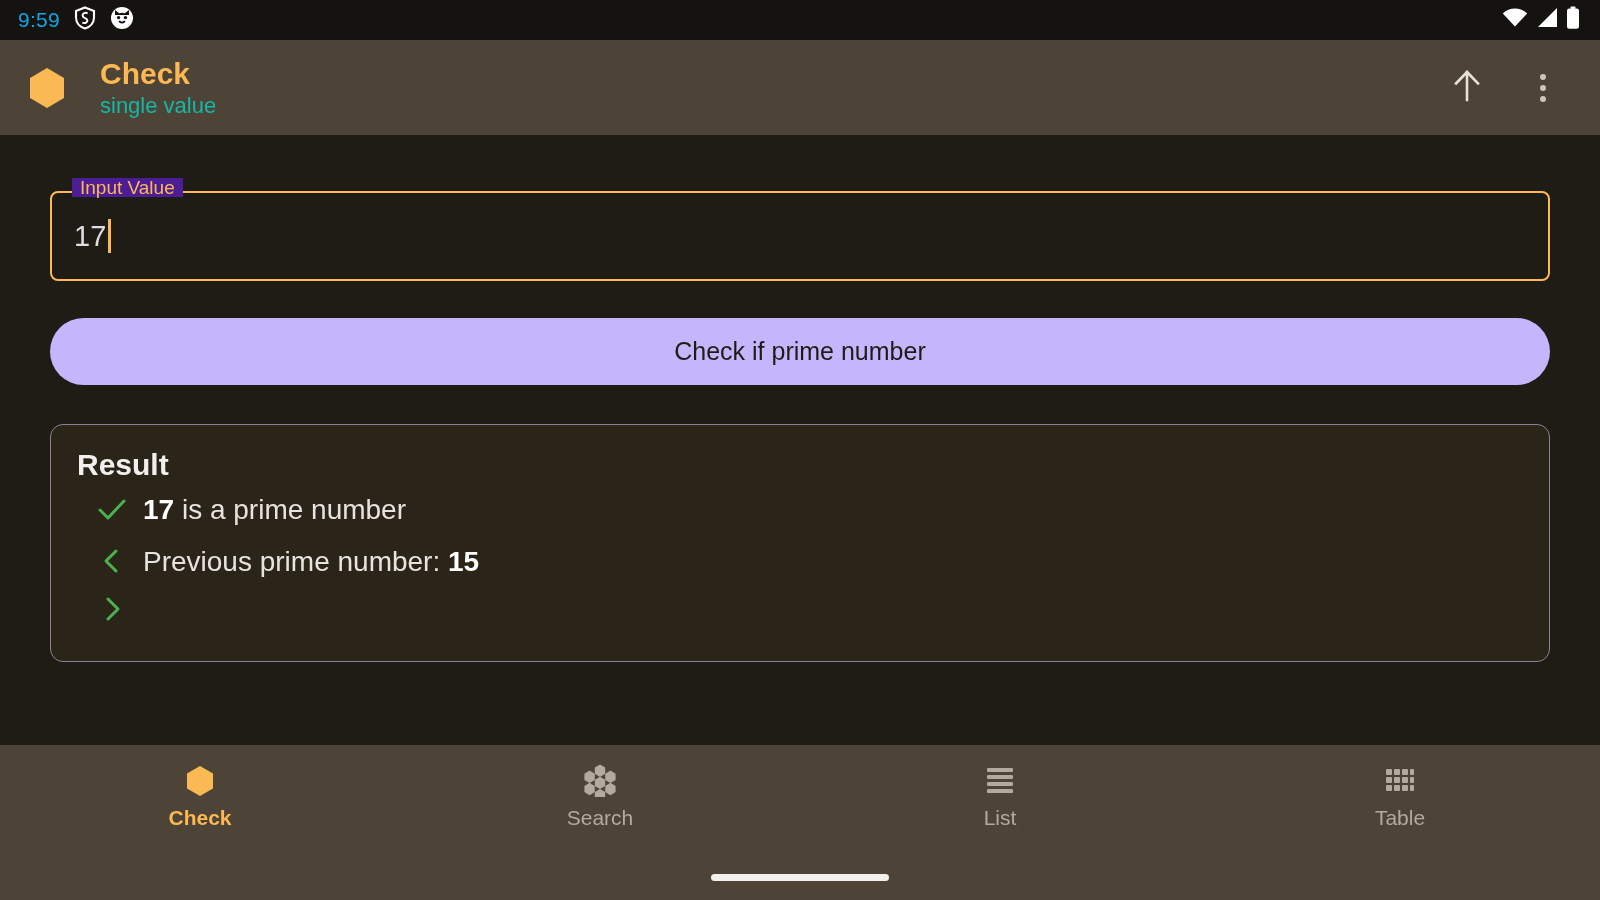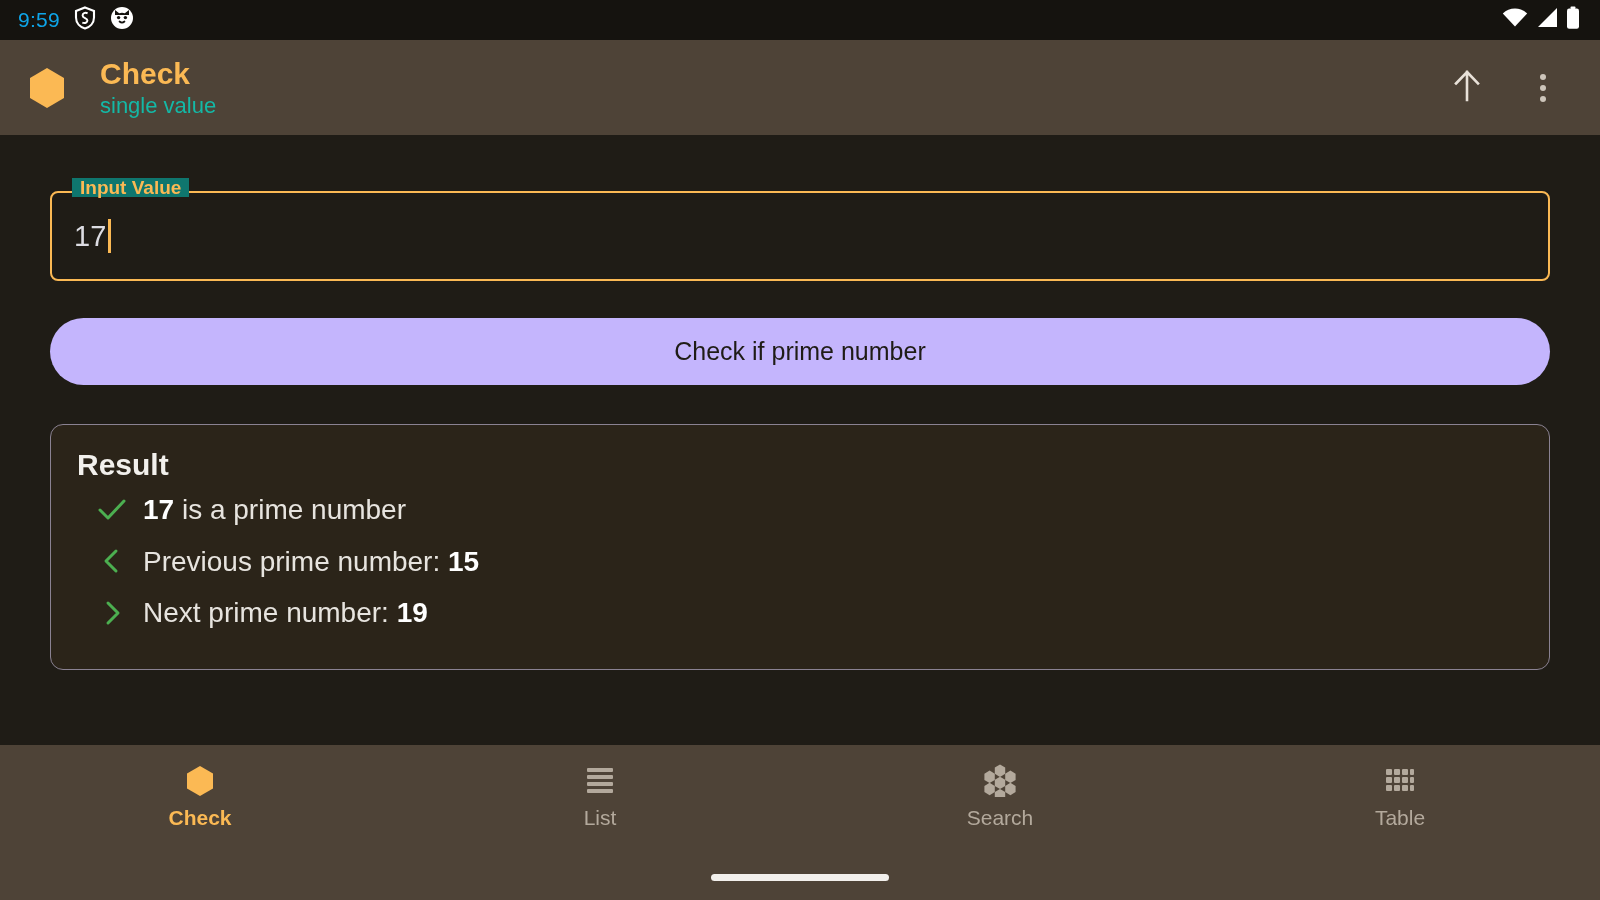--- a/index.html
+++ b/index.html
@@ -132,26 +132,25 @@
     display: flex;
     align-items: center;
     padding: 0 22px;
     background: transparent;
     cursor: text;
   }
   .field-legend {
     position: absolute;
     top: -13px;
     left: 22px;
-    background: #0f766e;
+    background: #4c1d95;
     padding: 0 8px;
     font-size: 19px;
     color: #fbb954;
     line-height: 1;
-    font-weight: bold;
   }
   .field-value {
     font-size: 29px;
     color: #dcdce2;
     line-height: 1;
   }
   .caret {
     display: inline-block;
     width: 3px;
     height: 34px;
@@ -363,66 +362,65 @@
         </span>
         <span class="result-text"><span>Previous prime number: </span><b>15</b></span>
       </div>
 
       <div class="result-row">
         <span class="result-icon">
           <svg width="22" height="26" viewBox="0 0 22 26">
             <path d="M7 3 L17 13 L7 23" fill="none" stroke="#4caf50" stroke-width="3" stroke-linecap="round" stroke-linejoin="round"></path>
           </svg>
         </span>
-        <span class="result-text"><span>Next prime number: </span><b>19</b></span>
       </div>
     </div>
 
   </div>
 
   <div class="bottom-nav">
 
     <div class="nav-item active">
       <span class="nav-icon">
         <svg width="34" height="34" viewBox="0 0 34 34">
           <path d="M17 3 L30 10.5 L30 25.5 L17 33 L4 25.5 L4 10.5 Z" fill="#fbb954"></path>
         </svg>
       </span>
       <span class="nav-label">Check</span>
-    </div>
-
-    <div class="nav-item">
-      <span class="nav-icon">
-        <svg width="32" height="30" viewBox="0 0 32 30">
-          <g fill="#b3a99c">
-            <rect x="3" y="3" width="26" height="4" rx="1"></rect>
-            <rect x="3" y="10" width="26" height="4" rx="1"></rect>
-            <rect x="3" y="17" width="26" height="4" rx="1"></rect>
-            <rect x="3" y="24" width="26" height="4" rx="1"></rect>
-          </g>
-        </svg>
-      </span>
-      <span class="nav-label">List</span>
     </div>
 
     <div class="nav-item">
       <span class="nav-icon">
         <svg width="36" height="34" viewBox="0 0 36 34">
           <g fill="#b3a99c">
             <path d="M18 1.5 L23.2 4.6 L23.2 10.8 L18 13.9 L12.8 10.8 L12.8 4.6 Z"></path>
             <path d="M7.6 7.6 L12.8 10.7 L12.8 16.9 L7.6 20 L2.4 16.9 L2.4 10.7 Z"></path>
             <path d="M28.4 7.6 L33.6 10.7 L33.6 16.9 L28.4 20 L23.2 16.9 L23.2 10.7 Z"></path>
             <path d="M18 13.7 L23.2 16.8 L23.2 23 L18 26.1 L12.8 23 L12.8 16.8 Z"></path>
             <path d="M7.6 19.8 L12.8 22.9 L12.8 29.1 L7.6 32.2 L2.4 29.1 L2.4 22.9 Z"></path>
             <path d="M28.4 19.8 L33.6 22.9 L33.6 29.1 L28.4 32.2 L23.2 29.1 L23.2 22.9 Z"></path>
             <path d="M18 25.9 L23.2 29 L23.2 35.2 L18 38.3 L12.8 35.2 L12.8 29 Z"></path>
           </g>
         </svg>
       </span>
       <span class="nav-label">Search</span>
+    </div>
+
+    <div class="nav-item">
+      <span class="nav-icon">
+        <svg width="32" height="30" viewBox="0 0 32 30">
+          <g fill="#b3a99c">
+            <rect x="3" y="3" width="26" height="4" rx="1"></rect>
+            <rect x="3" y="10" width="26" height="4" rx="1"></rect>
+            <rect x="3" y="17" width="26" height="4" rx="1"></rect>
+            <rect x="3" y="24" width="26" height="4" rx="1"></rect>
+          </g>
+        </svg>
+      </span>
+      <span class="nav-label">List</span>
     </div>
 
     <div class="nav-item">
       <span class="nav-icon">
         <svg width="32" height="30" viewBox="0 0 32 30">
           <g fill="#b3a99c">
             <rect x="2" y="4" width="6" height="6" rx="1"></rect>
             <rect x="10" y="4" width="6" height="6" rx="1"></rect>
             <rect x="18" y="4" width="6" height="6" rx="1"></rect>
             <rect x="26" y="4" width="4" height="6" rx="1"></rect>

